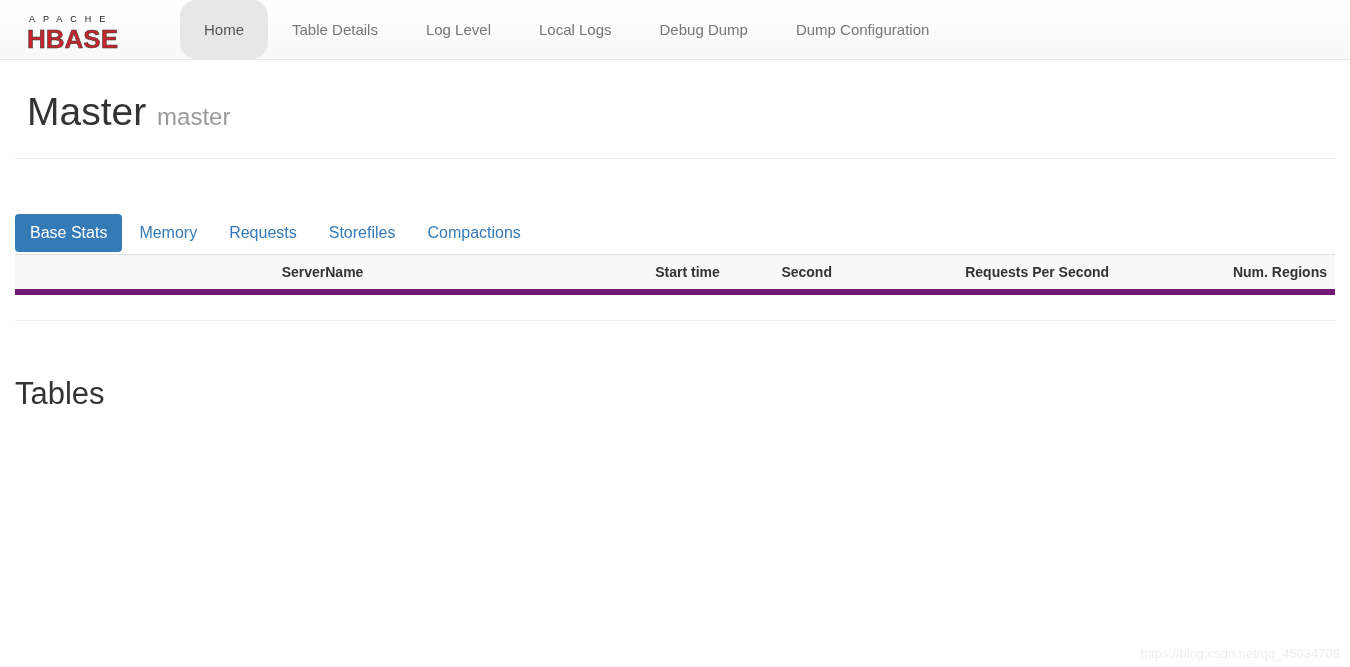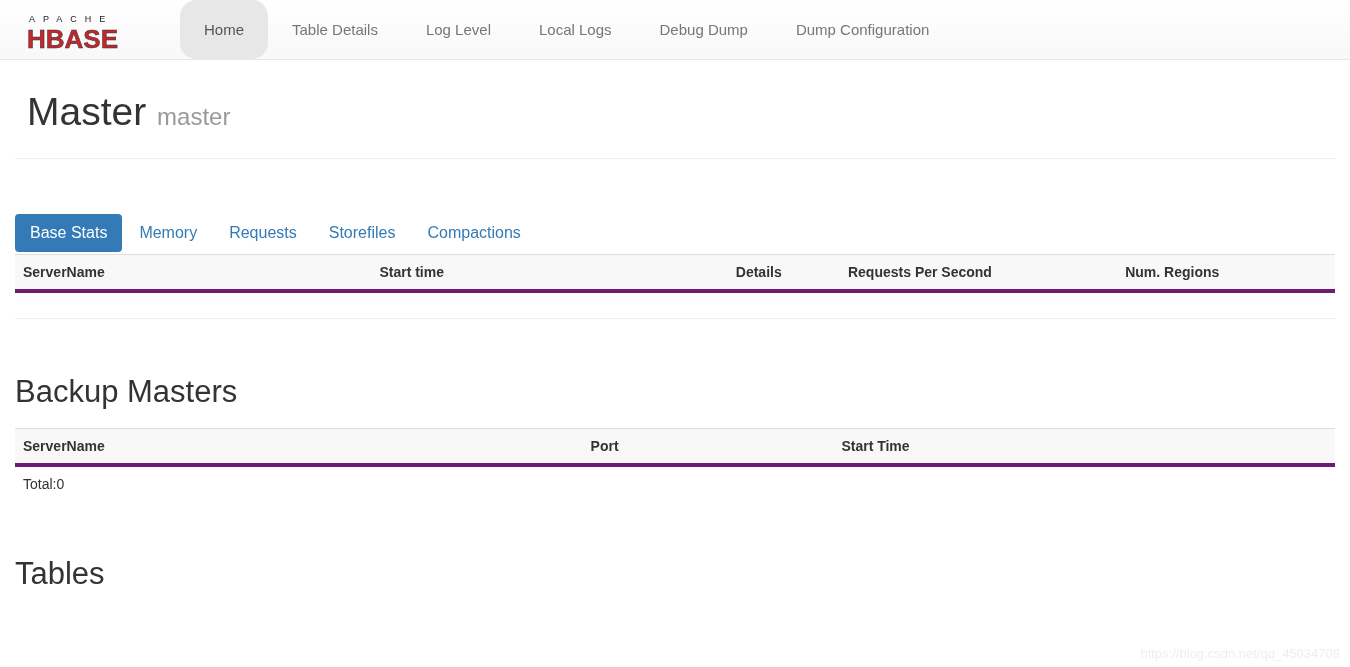--- a/index.html
+++ b/index.html
@@ -87,21 +87,21 @@
     width: 100%;
     border-collapse: collapse;
     margin-top: 2px;
   }
   th, td {
     text-align: left;
     padding: 9px 8px;
     border-top: 1px solid #ddd;
   }
   thead tr { background: #f8f8f8; }
-  thead th { border-bottom: 4px solid #701a75; font-weight: 700; }
+  thead th { border-bottom: 6px solid #701a75; font-weight: 700; text-align: right; }
   tbody tr:nth-child(even) { background: #f8f8f8; }
   .link { color: #337ab7; cursor: pointer; }
   .watermark {
     position: fixed;
     right: 10px;
     bottom: 6px;
     color: #eee;
     font-size: 13px;
     pointer-events: none;
   }
@@ -142,50 +142,31 @@
         <div class="tab">Memory</div>
         <div class="tab">Requests</div>
         <div class="tab">Storefiles</div>
         <div class="tab">Compactions</div>
       </div>
     <table>
       <thead>
           <tr id="rs-head">
             <th style="width: 27%;">ServerName</th>
             <th style="width: 27%;">Start time</th>
-            <th style="width: 8.5%;">Details</th>
+            <th style="width: 8.5%;">Second</th>
             <th style="width: 21%;">Requests Per Second</th>
             <th style="width: 16.5%;">Num. Regions</th>
           </tr>
         </thead>
       <tbody id="rs-body">
         </tbody>
     </table>
     <hr>
   </section>
 
-  <section>
-    <h2>Backup Masters</h2>
-    <table>
-      <thead>
-          <tr id="bm-head">
-            <th style="width: 43%;">ServerName</th>
-            <th style="width: 19%;">Port</th>
-            <th style="width: 38%;">Start Time</th>
-          </tr>
-        </thead>
-      <tbody>
-        <tr>
-          <td>Total:0</td>
-          <td></td>
-            <td></td>
-        </tr>
-      </tbody>
-    </table>
-  </section>
 
   <section>
     <h2>Tables</h2>
   </section>
 
 </div>
 
 <div class="watermark">https://blog.csdn.net/qq_45034708</div>
 
 </body></html>

